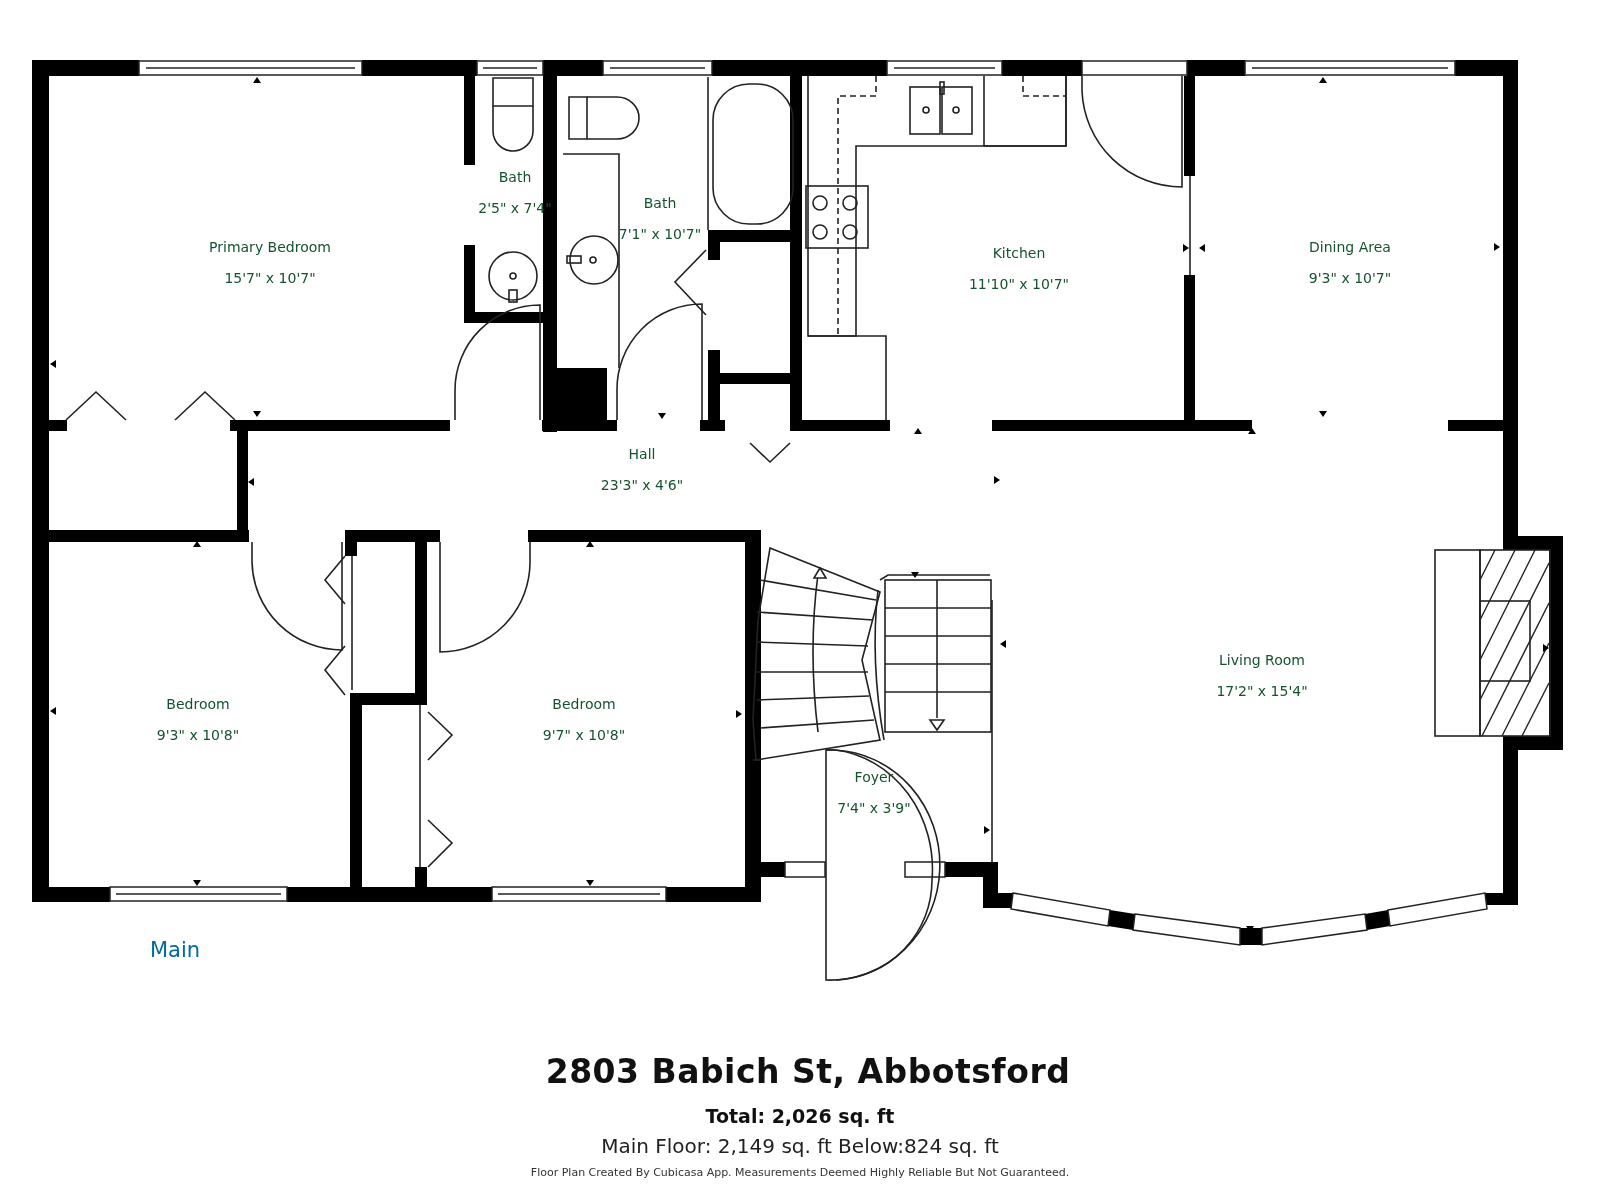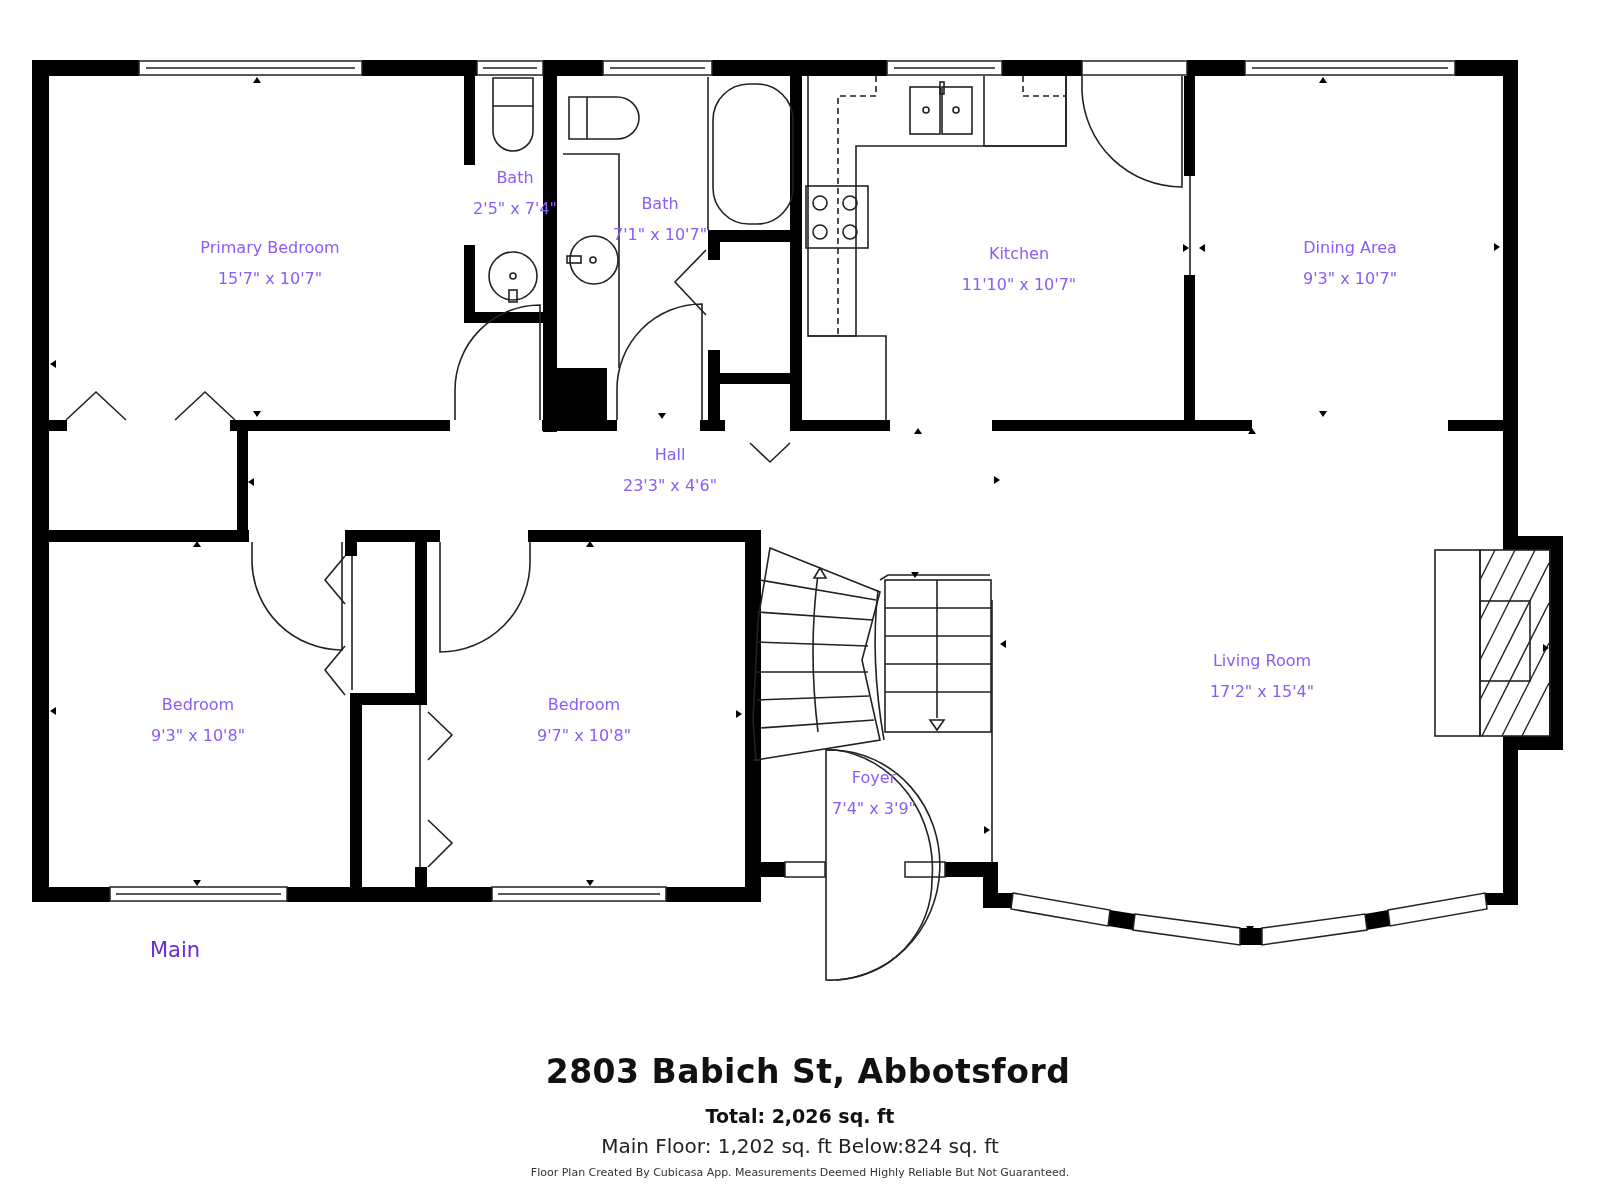--- a/index.html
+++ b/index.html
@@ -1,20 +1,20 @@
 <!DOCTYPE html>
 <html><head>
   <meta charset="utf-8">
   <style>
     html, body { margin: 0; padding: 0; background: #ffffff; }
     body { width: 1600px; height: 1200px; position: relative; overflow: hidden; font-family: "DejaVu Sans", sans-serif; color: #111; }
     #plan { position: absolute; left: 0; top: 0; width: 1600px; height: 1200px; }
-    .room-label { position: absolute; text-align: center; font-family: "DejaVu Sans", sans-serif; color: #8b5cf6; font-size: 16px; line-height: 31px; white-space: nowrap; transform: translateX(-50%); }
+    .room-label { position: absolute; text-align: center; font-family: "DejaVu Sans", sans-serif; color: #14532d; font-size: 14px; line-height: 31px; white-space: nowrap; transform: translateX(-50%); }
     .room-label .dim { display: block; }
-    .floor-label { position: absolute; left: 150px; top: 938px; font-size: 21px; color: #6d28d9; }
+    .floor-label { position: absolute; left: 150px; top: 938px; font-size: 21px; color: #0369a1; }
     .footer { position: absolute; left: 0; width: 1600px; text-align: center; }
     .title { top: 1052px; font-size: 33px; font-weight: bold; letter-spacing: 0.5px; color: #111; padding-left: 8px; }
     .total { top: 1105px; font-size: 19px; font-weight: bold; color: #111; }
     .breakdown { top: 1134px; font-size: 20px; color: #222; }
     .disclaimer { top: 1166px; font-size: 11px; color: #333; }
   </style>
 </head>
 <body>
 
 <svg id="plan" viewBox="0 0 1600 1200" xmlns="http://www.w3.org/2000/svg">
@@ -256,21 +256,21 @@
   <span class="dim">7'1" x 10'7"</span>
 </div>
 <div class="room-label" style="left:1019px; top:238px;">
   <span>Kitchen</span>
   <span class="dim">11'10" x 10'7"</span>
 </div>
 <div class="room-label" style="left:1350px; top:232px;">
   <span>Dining Area</span>
   <span class="dim">9'3" x 10'7"</span>
 </div>
-<div class="room-label" style="left:642px; top:439px;margin-left:28px;">
+<div class="room-label" style="left:642px; top:439px;">
   <span>Hall</span>
   <span class="dim">23'3" x 4'6"</span>
 </div>
 <div class="room-label" style="left:198px; top:689px;">
   <span>Bedroom</span>
   <span class="dim">9'3" x 10'8"</span>
 </div>
 <div class="room-label" style="left:584px; top:689px;">
   <span>Bedroom</span>
   <span class="dim">9'7" x 10'8"</span>
@@ -281,14 +281,14 @@
 </div>
 <div class="room-label" style="left:874px; top:762px;">
   <span>Foyer</span>
   <span class="dim">7'4" x 3'9"</span>
 </div>
 
 <div class="floor-label">Main</div>
 
 <div class="footer title">2803 Babich St, Abbotsford</div>
 <div class="footer total">Total: 2,026 sq. ft</div>
-<div class="footer breakdown">Main Floor: 1,202 sq. ft Below:824 sq. ft</div>
+<div class="footer breakdown">Main Floor: 2,149 sq. ft Below:824 sq. ft</div>
 <div class="footer disclaimer">Floor Plan Created By Cubicasa App. Measurements Deemed Highly Reliable But Not Guaranteed.</div>
 
 </body></html>

